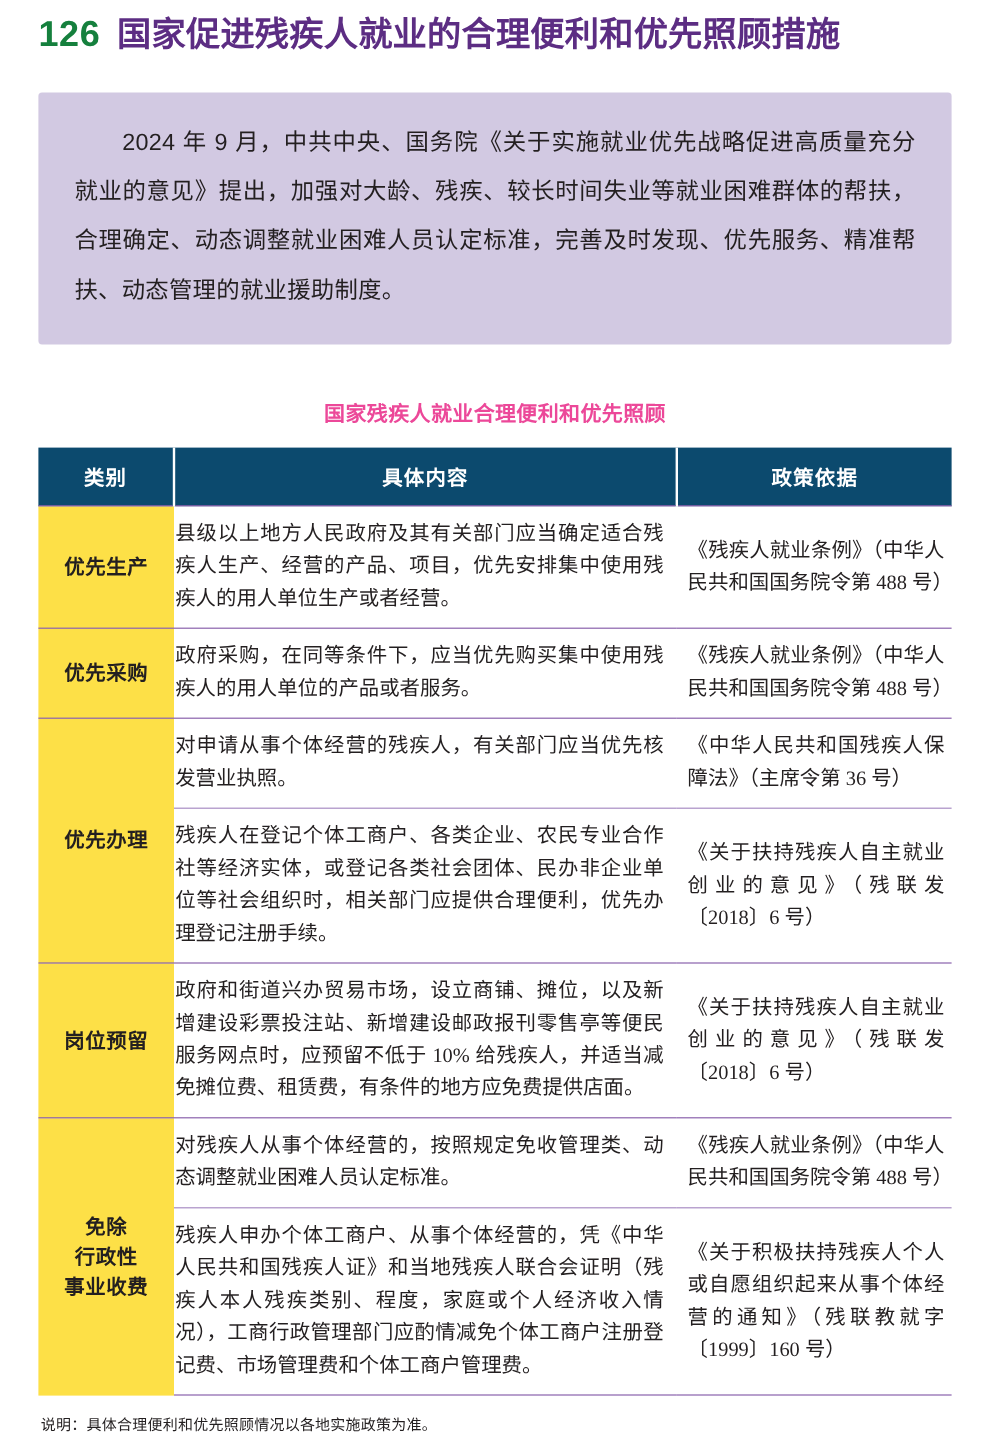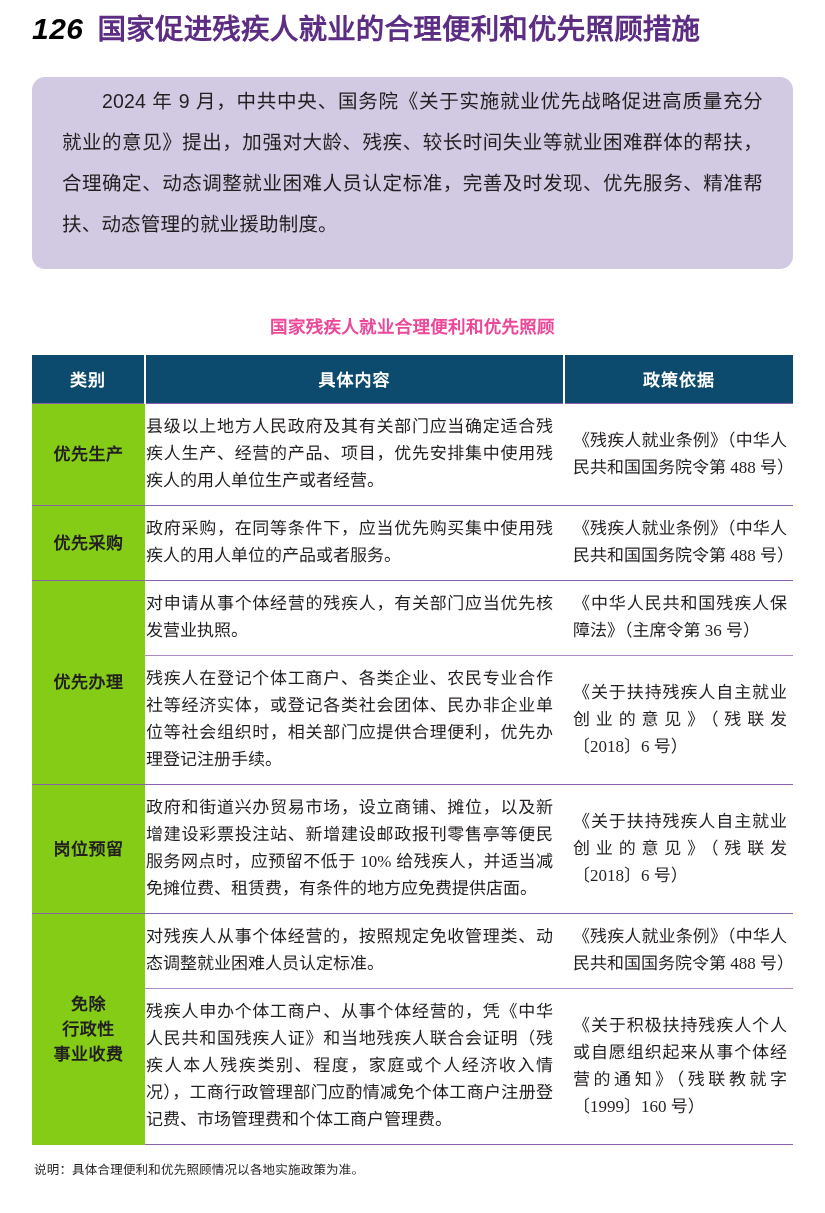--- a/index.html
+++ b/index.html
@@ -29,43 +29,42 @@
     display: flex;
     align-items: baseline;
     padding-top: 14px;
     padding-left: 2px;
     column-gap: 14px;
   }
   .title-num {
     font-family: "Liberation Sans", "DejaVu Sans", sans-serif;
     font-size: 30px;
     font-weight: 700;
-    color: #000000;
+    color: #15803d;
     letter-spacing: 0.5px;
     line-height: 1;
-    font-style: italic;
   }
   .title-text {
     font-family: "Liberation Sans", "DejaVu Sans", sans-serif;
     font-size: 28.5px;
     font-weight: 700;
     color: #5c2d83;
     letter-spacing: 0.2px;
     line-height: 1;
     text-align: right;
   }
 
   
   .intro-box {
     margin-top: 33px;
     margin-left: 2px;
     margin-right: 2px;
     background: #d2c9e2;
-    border-radius: 13px;
-    padding: 4px 30px 24px 30px;
+    border-radius: 3px;
+    padding: 22px 30px 24px 30px;
     box-sizing: border-box;
   }
   .intro-text {
     font-family: "Liberation Sans", "DejaVu Sans", sans-serif;
     font-size: 19.5px;
     line-height: 41px;
     color: #231f20;
     text-align: justify;
     text-indent: 2.05em;
     letter-spacing: 0.2px;
@@ -117,21 +116,21 @@
     vertical-align: middle;
     font-size: 17px;
     line-height: 27px;
     color: #231f20;
     padding: 9px 10px 11px 10px;
     box-sizing: border-box;
     text-align: justify;
     background: #ffffff;
   }
   tbody td.cat {
-    background: #84cc16;
+    background: #fde047;
     font-family: "Liberation Sans", "DejaVu Sans", sans-serif;
     font-weight: 700;
     font-size: 17px;
     line-height: 25px;
     text-align: center;
     letter-spacing: 0.5px;
     border-top: none;
     padding: 6px 2px;
   }
   tbody td.body-cell {

